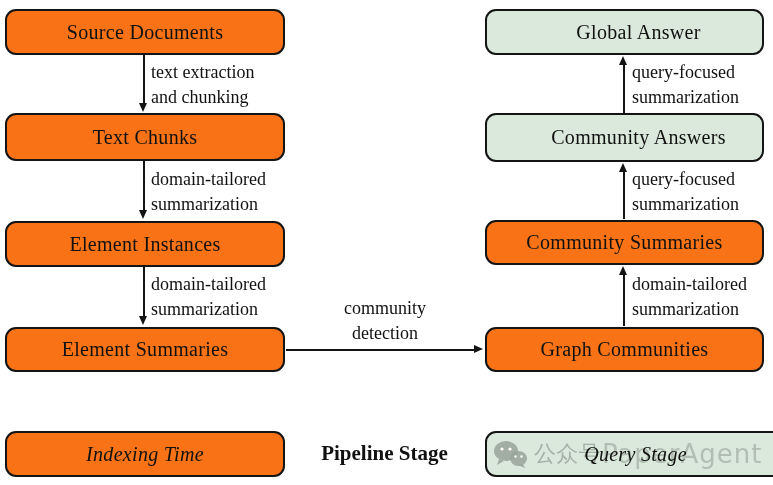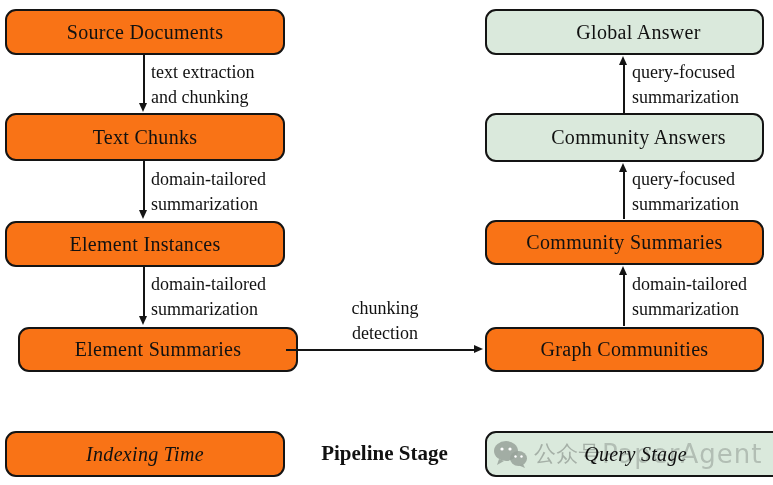--- a/index.html
+++ b/index.html
@@ -62,21 +62,21 @@
 
   <div class="node indexing" style="left:5px; top:9px; width:280px; height:46px;">
     <span>Source Documents</span>
   </div>
   <div class="node indexing" style="left:5px; top:113px; width:280px; height:48px;">
     <span>Text Chunks</span>
   </div>
   <div class="node indexing" style="left:5px; top:221px; width:280px; height:46px;">
     <span>Element Instances</span>
   </div>
-  <div class="node indexing" style="left:18px; top:327px; width:280px; height:45px;">
+  <div class="node indexing" style="left:5px; top:327px; width:280px; height:45px;">
     <span>Element Summaries</span>
   </div>
 
   <div class="node query" style="left:485px; top:9px; width:279px; height:46px;">
     <span>Global Answer</span>
   </div>
   <div class="node query" style="left:485px; top:113px; width:279px; height:49px;">
     <span>Community Answers</span>
   </div>
   <div class="node indexing" style="left:485px; top:220px; width:279px; height:45px;text-align:right;">
@@ -124,21 +124,21 @@
   <div class="edge-label" style="left:151px; top:167px;">
     <div>domain-tailored</div>
     <div>summarization</div>
   </div>
   <div class="edge-label" style="left:151px; top:272px;">
     <div>domain-tailored</div>
     <div>summarization</div>
   </div>
 
   <div class="edge-label centered" style="left:305px; top:296px; width:160px;">
-    <div>chunking</div>
+    <div>community</div>
     <div>detection</div>
   </div>
 
   <div class="edge-label" style="left:632px; top:60px;">
     <div>query-focused</div>
     <div>summarization</div>
   </div>
   <div class="edge-label" style="left:632px; top:167px;">
     <div>query-focused</div>
     <div>summarization</div>

